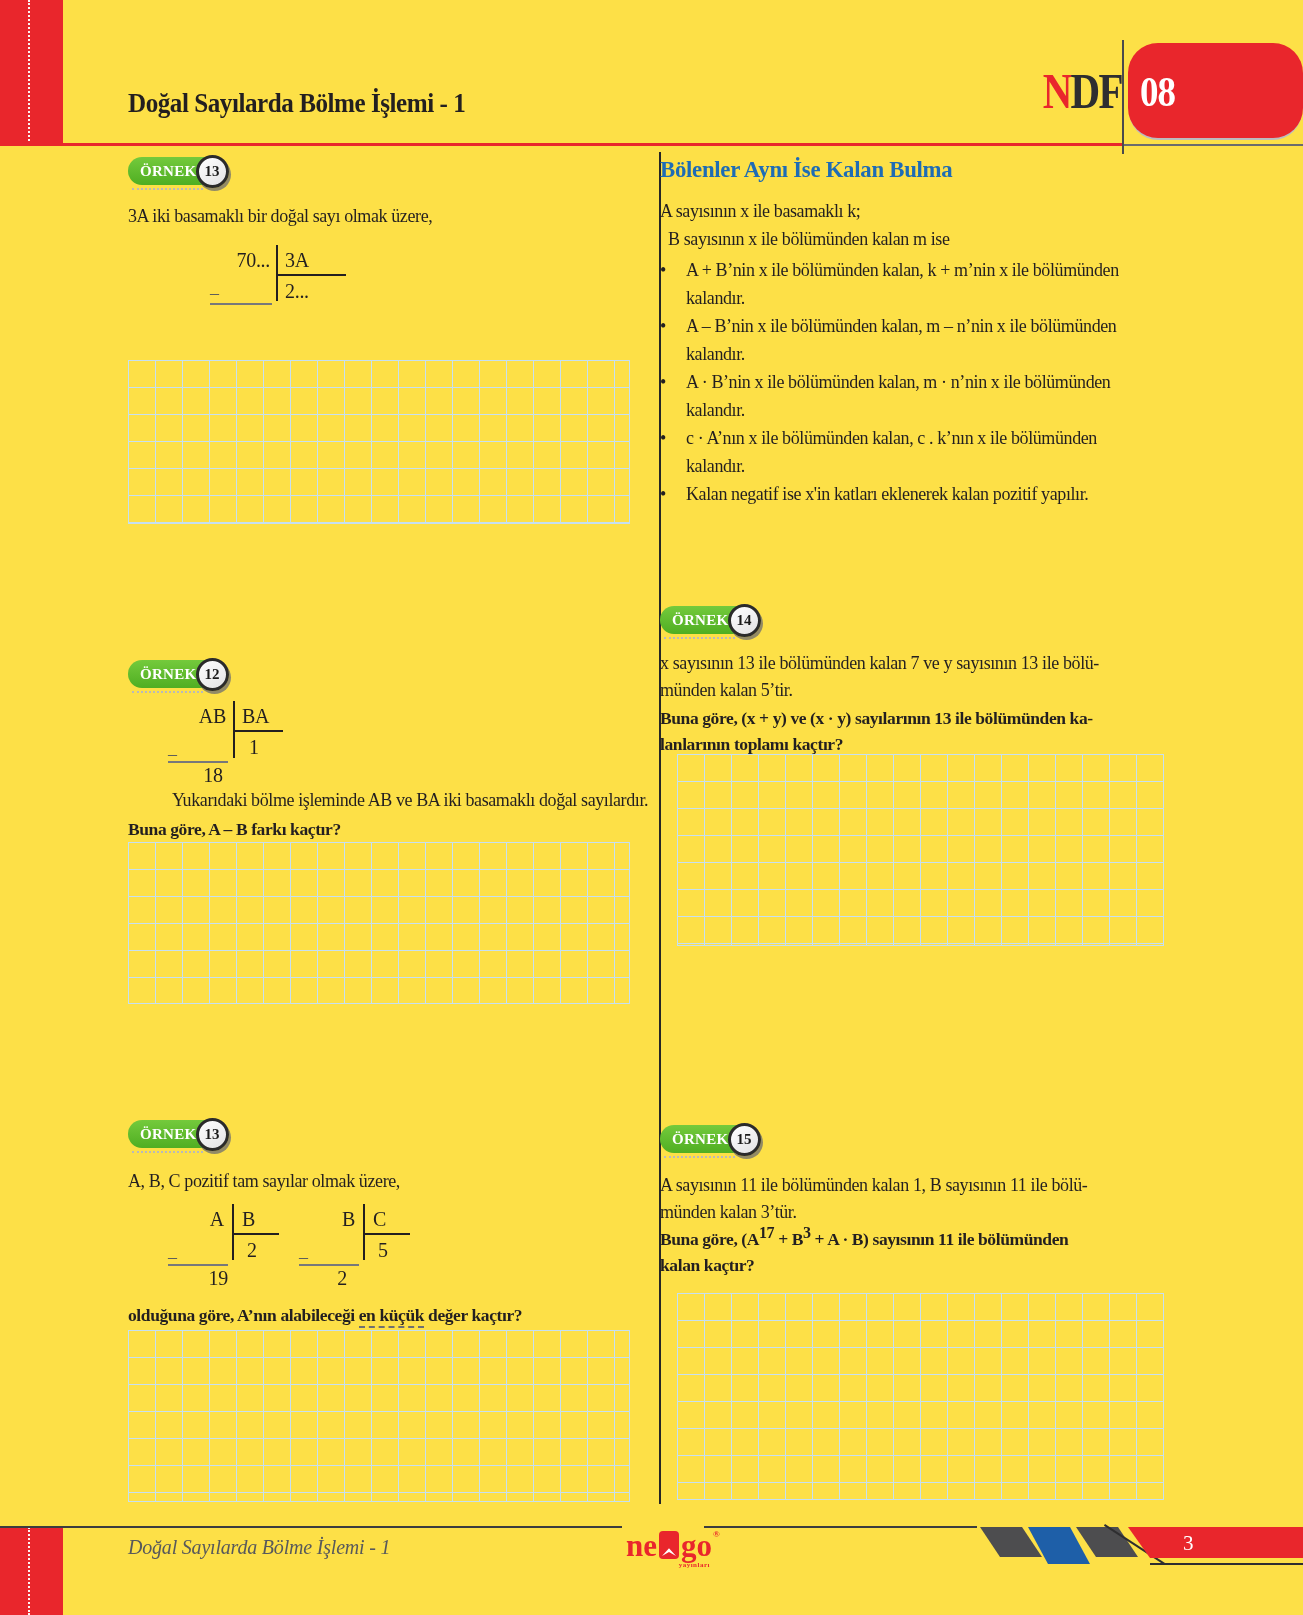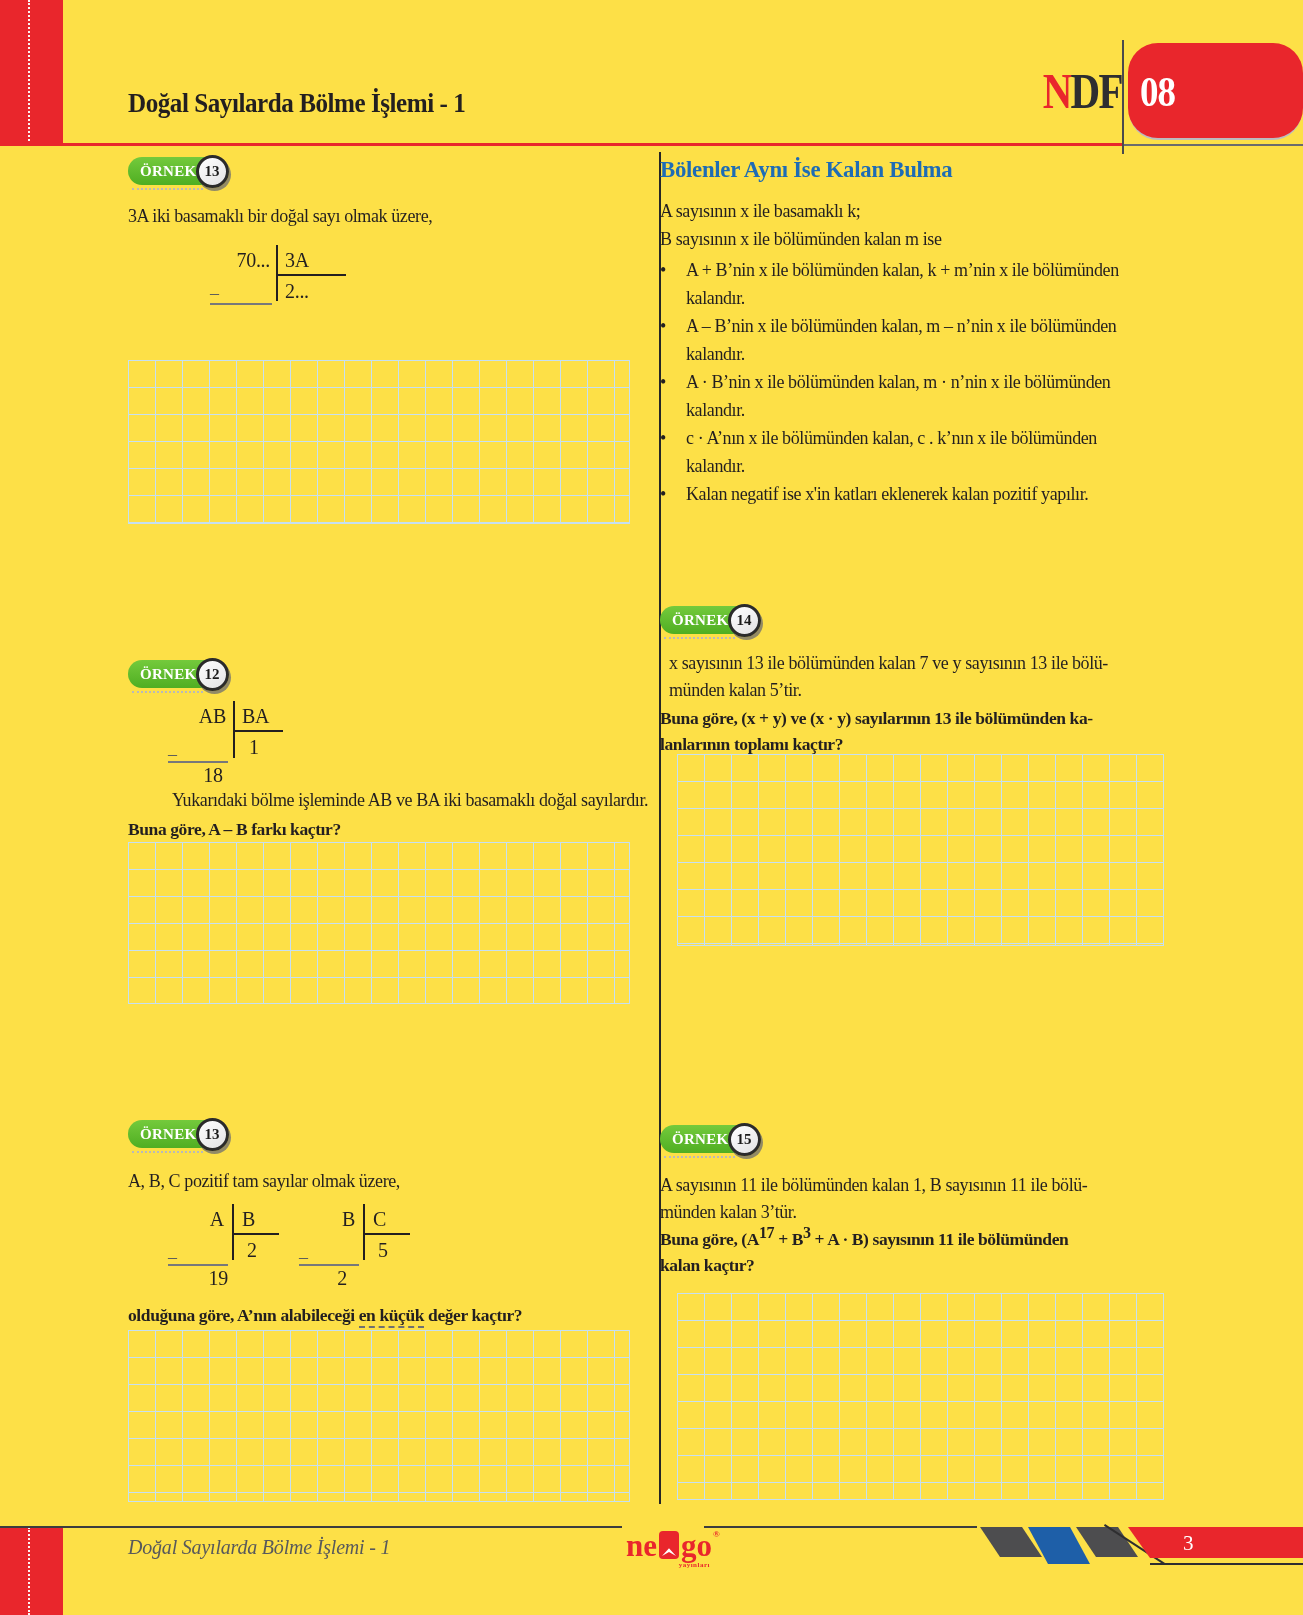--- a/index.html
+++ b/index.html
@@ -172,21 +172,21 @@
     <span class="mn" style="left:0; top:44px;">–</span>
     <span class="ul" style="left:0; top:61px; width:60px;"></span>
     <span style="left:26px; top:64px; width:34px; text-align:center;">2</span>
   </div>
 
   <div class="q" style="left:128px; top:1302px; width:505px;"><span>olduğuna göre, A’nın alabileceği </span><span class="uline">en küçük</span><span> değer kaçtır?</span></div>
   <div class="grid" style="left:128px; top:1330px; width:500px; height:170px;"></div>
 
   <div class="heading-blue">Bölenler Aynı İse Kalan Bulma</div>
   <div class="para" style="left:660px; top:198px; width:505px;">A sayısının x ile basamaklı k;</div>
-  <div class="para" style="left:660px; top:226px; width:505px;">B sayısının x ile bölümünden kalan m ise</div>
+  <div class="para" style="left:660px; top:226px; width:505px;padding-left:8px;">B sayısının x ile bölümünden kalan m ise</div>
 
   <div class="bullets">
     <div class="bullet-item">
       <span class="bullet-dot">•</span>
       <span class="bullet-text">A + B’nin x ile bölümünden kalan, k + m’nin x ile bölümünden
 kalandır.</span>
     </div>
     <div class="bullet-item">
       <span class="bullet-dot">•</span>
       <span class="bullet-text">A – B’nin x ile bölümünden kalan, m – n’nin x ile bölümünden
@@ -205,21 +205,21 @@
     <div class="bullet-item">
       <span class="bullet-dot">•</span>
       <span class="bullet-text">Kalan negatif ise x'in katları eklenerek kalan pozitif yapılır.</span>
     </div>
   </div>
 
   <div class="ornek-badge" style="left:660px; top:606px;">
     <span class="ornek-label">ÖRNEK</span>
     <span class="ornek-num">14</span>
   </div>
-  <div class="para preline" style="left:660px; top:650px; width:505px;margin-left:9px;">x sayısının 13 ile bölümünden kalan 7 ve y sayısının 13 ile bölü-
+  <div class="para preline" style="left:660px; top:650px; width:505px;">x sayısının 13 ile bölümünden kalan 7 ve y sayısının 13 ile bölü-
 münden kalan 5’tir.</div>
   <div class="q preline" style="left:660px; top:705px; width:505px;">Buna göre, (x + y) ve (x · y) sayılarının 13 ile bölümünden ka-
 lanlarının toplamı kaçtır?</div>
   <div class="grid" style="left:677px; top:754px; width:485px; height:190px;"></div>
 
   <div class="ornek-badge" style="left:660px; top:1125px;">
     <span class="ornek-label">ÖRNEK</span>
     <span class="ornek-num">15</span>
   </div>
   <div class="para preline" style="left:660px; top:1172px; width:505px;">A sayısının 11 ile bölümünden kalan 1, B sayısının 11 ile bölü-

